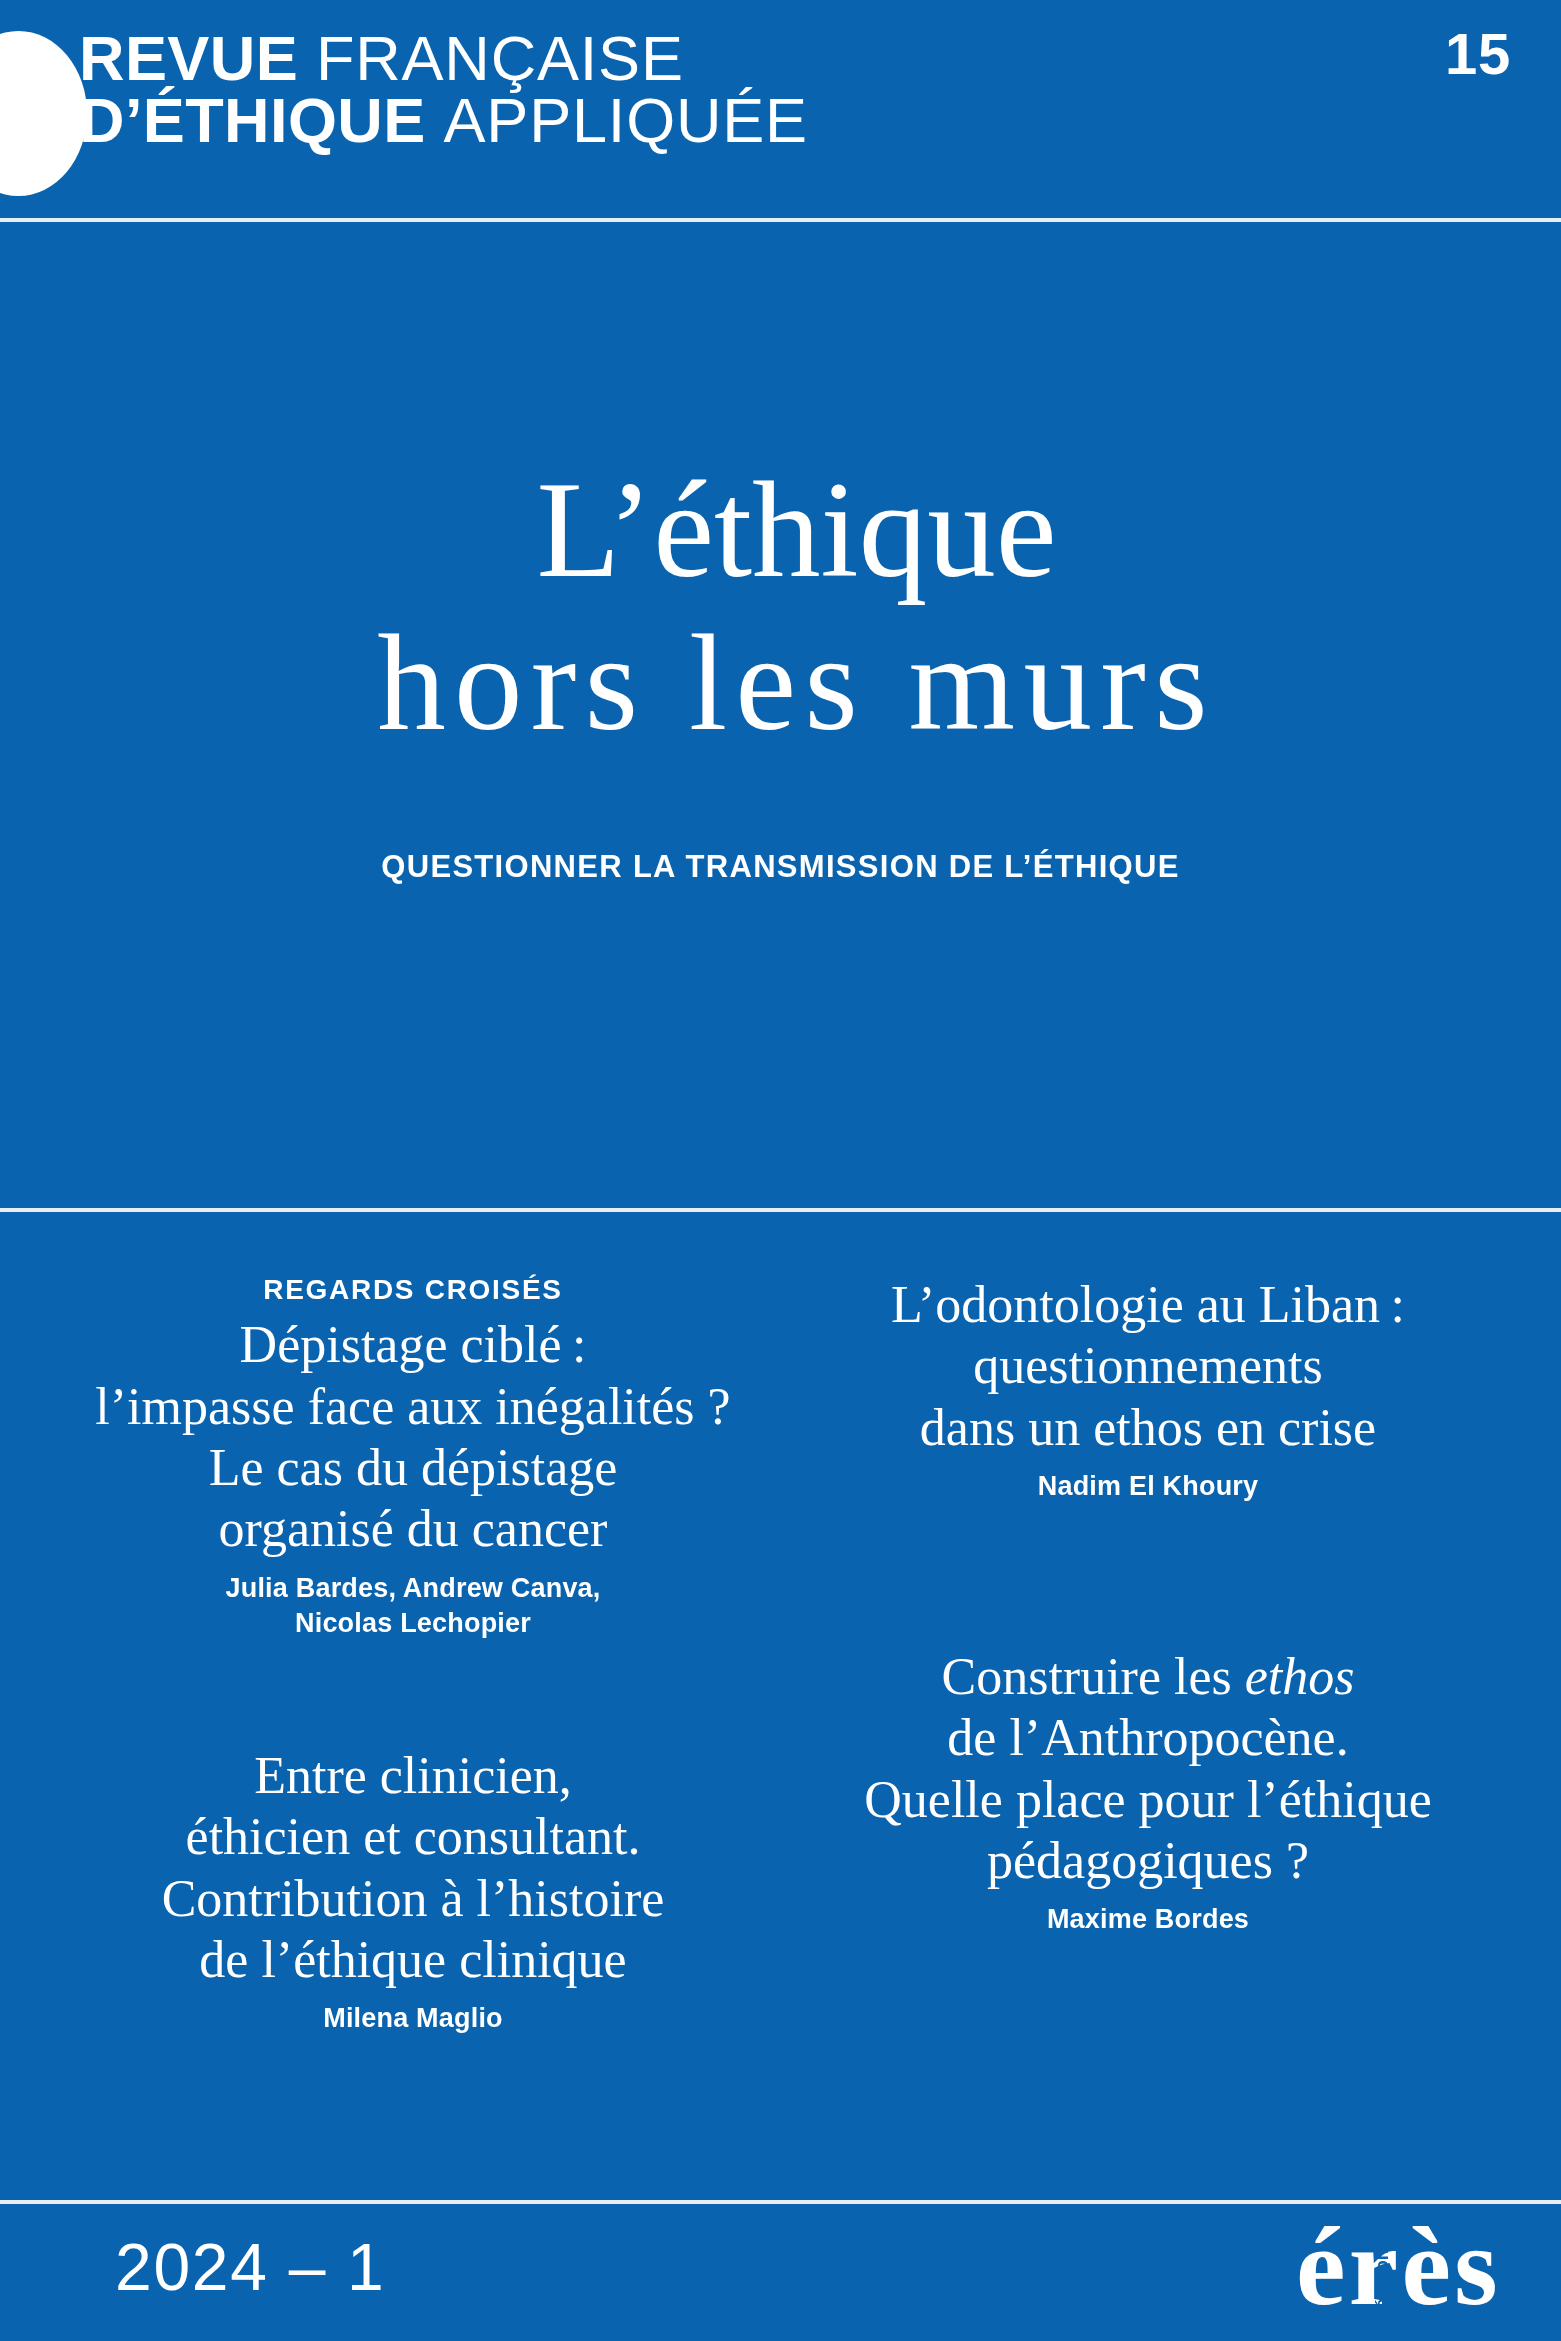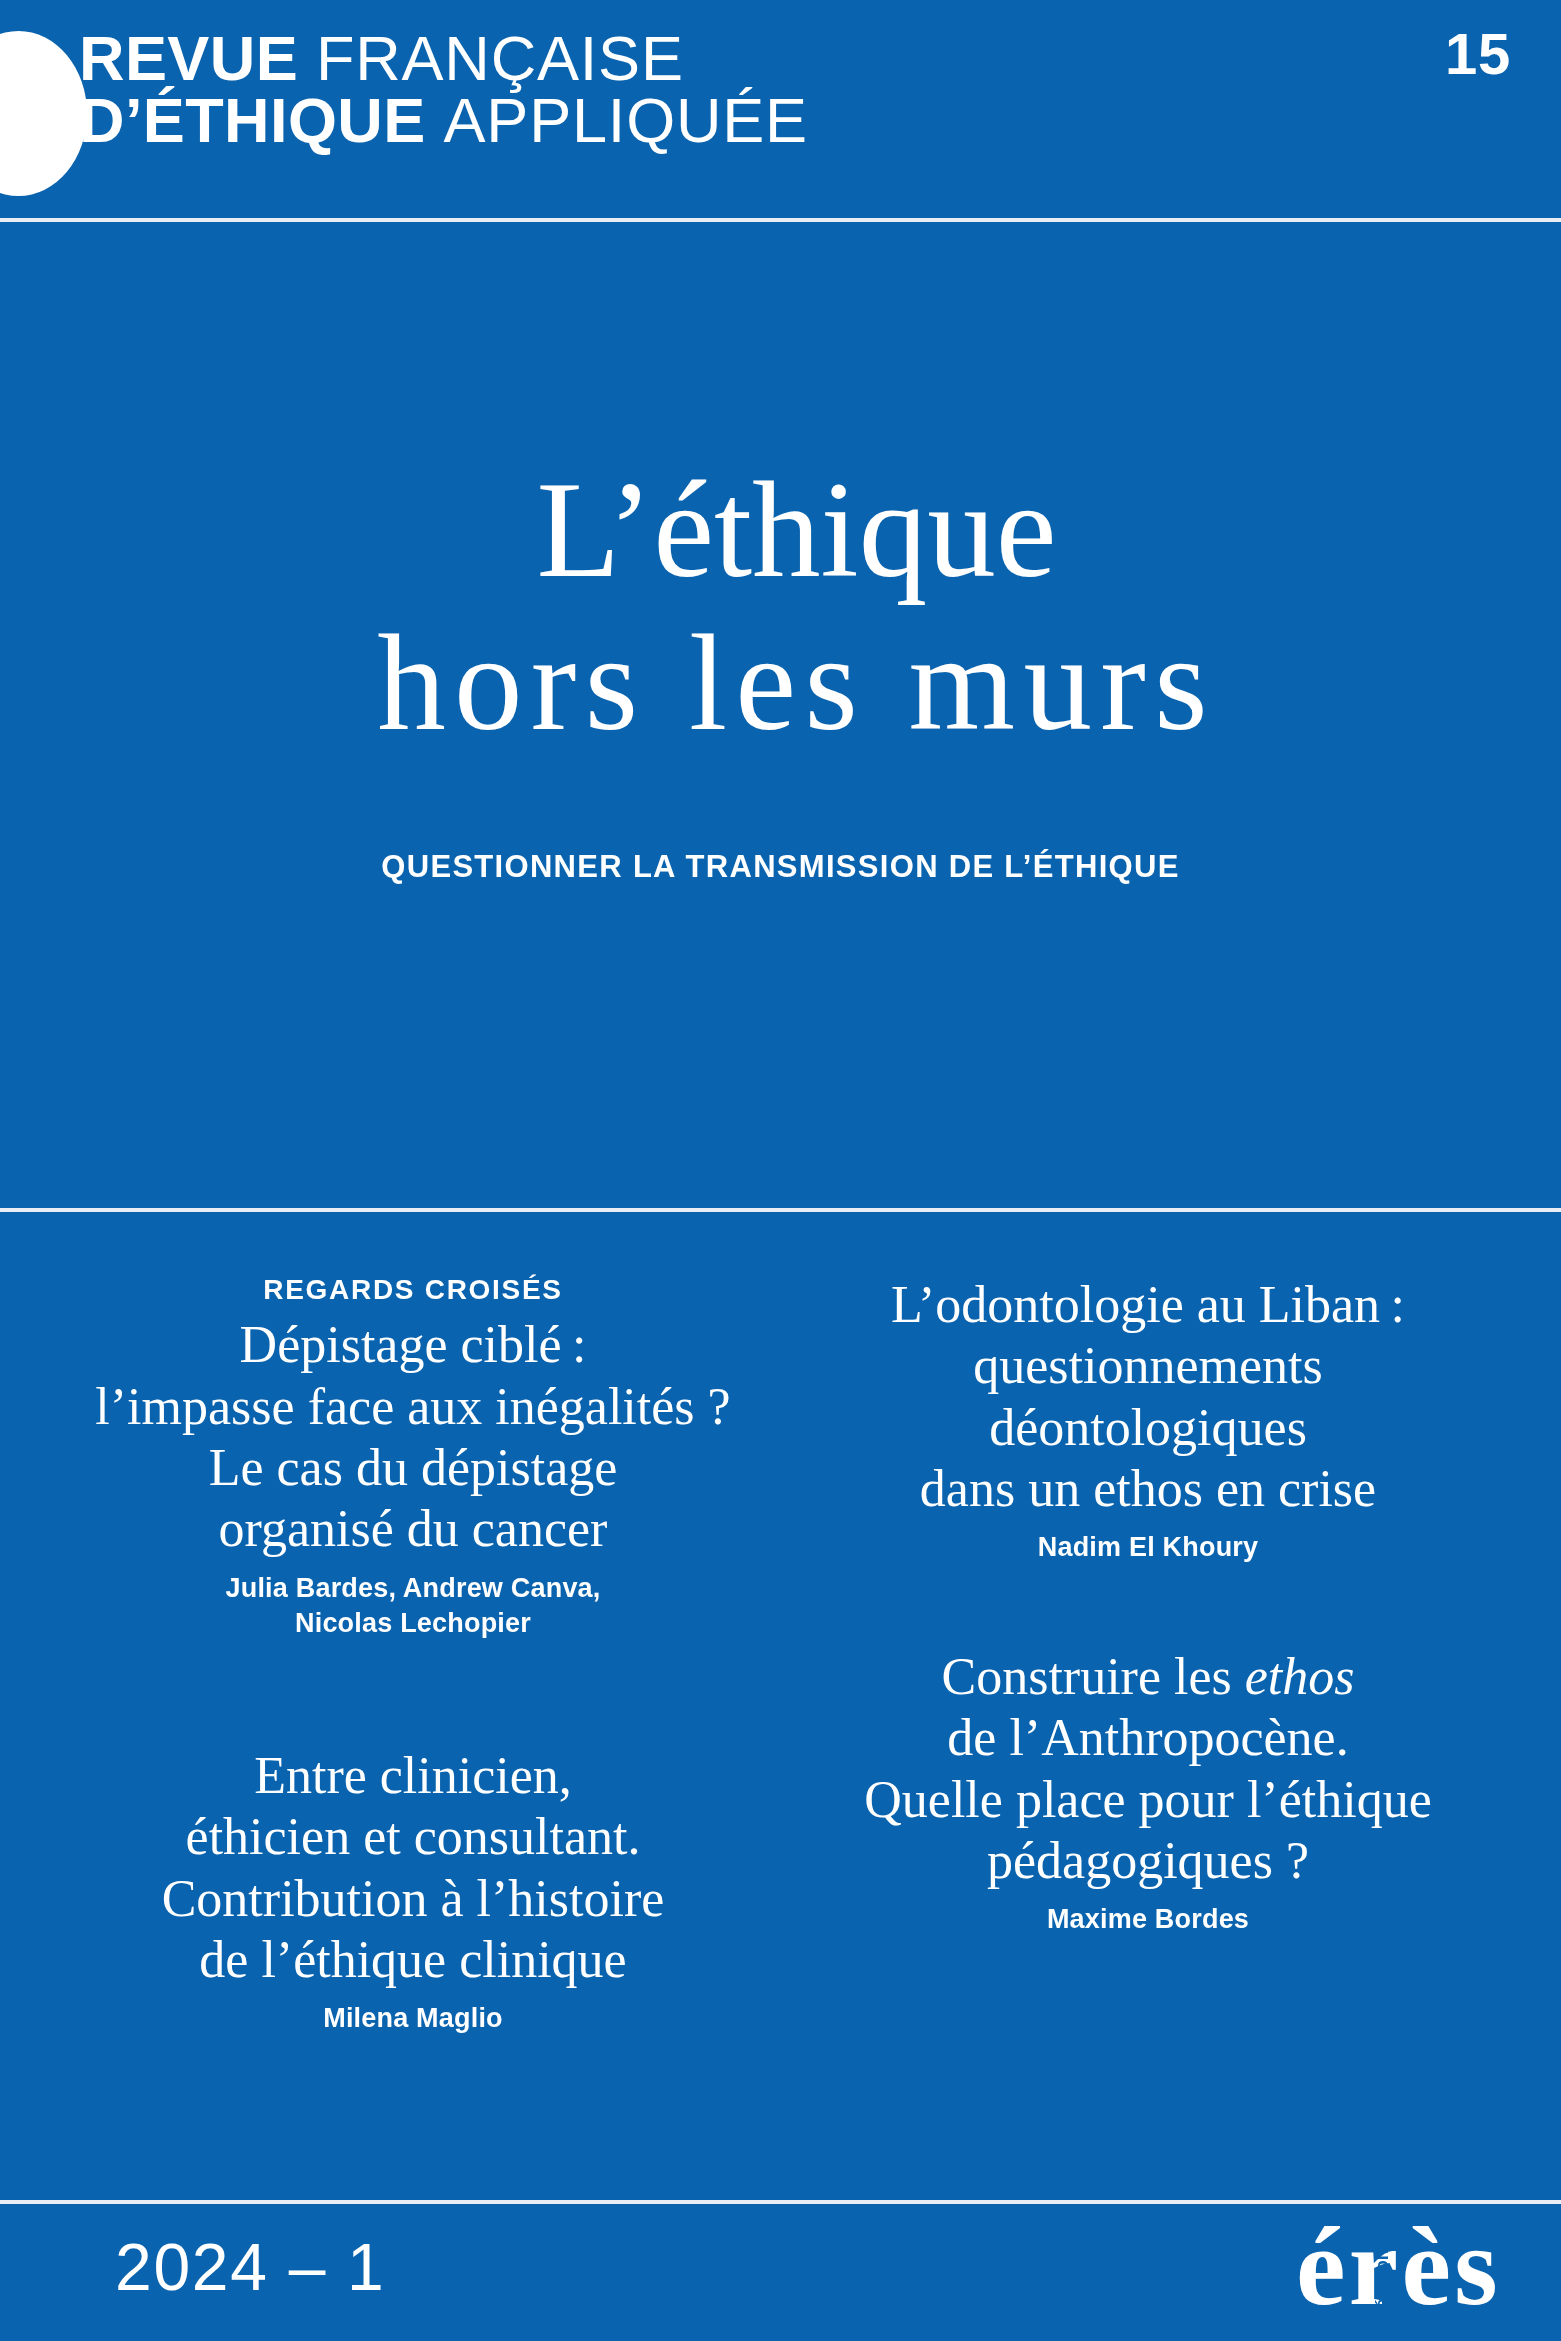--- a/index.html
+++ b/index.html
@@ -241,21 +241,20 @@
       </div>
 
     </div>
 
     <div class="col col-right">
 
       <div class="entry right-entry-1">
         <div class="entry-title">
           <div>L’odontologie au Liban :</div>
           <div>questionnements</div>
-          <div>déontologiques</div>
           <div>dans un ethos en crise</div>
         </div>
         <div class="entry-authors">
           <div>Nadim El Khoury</div>
         </div>
       </div>
 
       <div class="entry right-entry-2">
         <div class="entry-title">
           <div><span>Construire les </span><span class="it">ethos</span></div>

